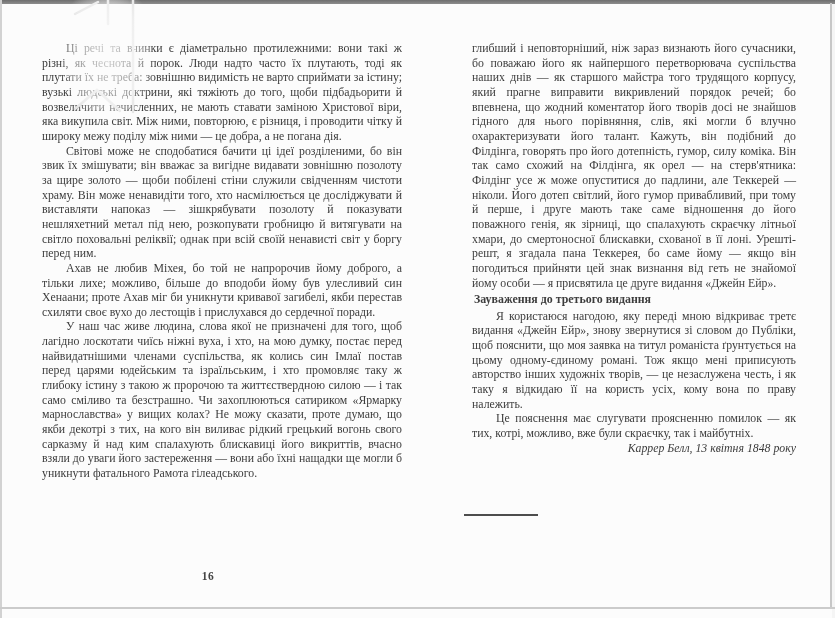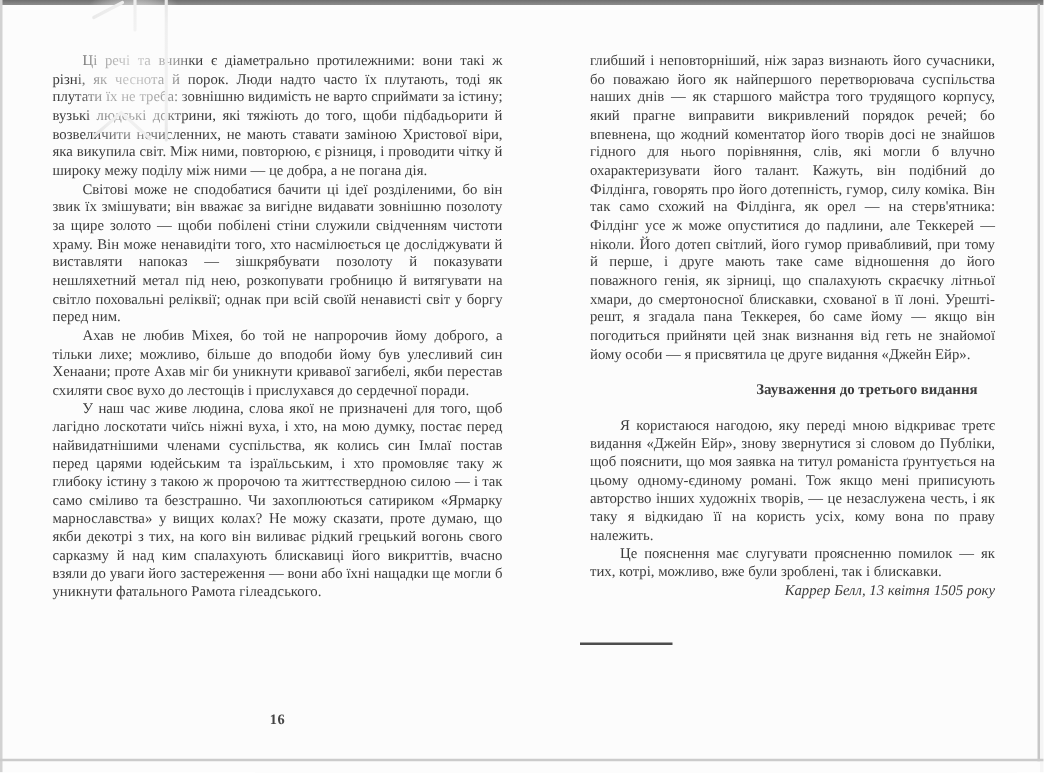--- a/index.html
+++ b/index.html
@@ -42,29 +42,29 @@
   .signature{
     margin:1px 0 12px 0;
     font-size:11.8px;
     line-height:14.65px;
     font-style:italic;
     text-align:right;
   }
   .signature.last{margin:0;}
 
   .heading{
-    margin:14px;
+    margin:2px;
     font-size:11.9px;
     line-height:14.65px;
     font-weight:bold;
-    text-align:right;
+    text-align:left;
   }
 
   .page-number{
-    position:absolute;left:42px;top:570px;width:360px;
+    position:absolute;left:28px;top:570px;width:360px;
     text-align:center;font-size:11.5px;font-weight:600;color:#454545;
     letter-spacing:.5px;
   }
 
   .footnote{position:absolute;left:464px;top:514px;width:324px;}
   .footnote-rule{width:74px;height:2px;background:#4d4d4d;margin:0 0 6px 0;}
   .footnote-text{
     margin:0;font-size:10px;line-height:13.2px;color:#4a4a4a;text-align:left;
   }
 </style>
@@ -84,22 +84,22 @@
     <p class="para indent">Світові може не сподобатися бачити ці ідеї розділеними, бо він звик їх змішувати; він вважає за вигідне видавати зовнішню позолоту за щире золото — щоби побілені стіни служили свідченням чистоти храму. Він може ненавидіти того, хто насмілюється це досліджувати й виставляти напоказ — зішкрябувати позолоту й показувати нешляхетний метал під нею, розкопувати гробницю й витягувати на світло поховальні реліквії; однак при всій своїй ненависті світ у боргу перед ним.</p>
     <p class="para indent">Ахав не любив Міхея, бо той не напророчив йому доброго, а тільки лихе; можливо, більше до вподоби йому був улесливий син Хенаани; проте Ахав міг би уникнути кривавої загибелі, якби перестав схиляти своє вухо до лестощів і прислухався до сердечної поради.</p>
     <p class="para indent">У наш час живе людина, слова якої не призначені для того, щоб лагідно лоскотати чиїсь ніжні вуха, і хто, на мою думку, постає перед найвидатнішими членами суспільства, як колись син Імлаї постав перед царями юдейським та ізраїльським, і хто промовляє таку ж глибоку істину з такою ж пророчою та життєствердною силою — і так само сміливо та безстрашно. Чи захоплюються сатириком «Ярмарку марнославства» у вищих колах? Не можу сказати, проте думаю, що якби декотрі з тих, на кого він виливає рідкий грецький вогонь свого сарказму й над ким спалахують блискавиці його викриттів, вчасно взяли до уваги його застереження — вони або їхні нащадки ще могли б уникнути фатального Рамота гілеадського.</p>
   </div>
   <div class="page-number">16</div>
 
   <div class="page page-right">
     <p class="para">глибший і неповторніший, ніж зараз визнають його сучасники, бо поважаю його як найпершого перетворювача суспільства наших днів — як старшого майстра того трудящого корпусу, який прагне виправити викривлений порядок речей; бо впевнена, що жодний коментатор його творів досі не знайшов гідного для нього порівняння, слів, які могли б влучно охарактеризувати його талант. Кажуть, він подібний до Філдінга, говорять про його дотепність, гумор, силу коміка. Він так само схожий на Філдінга, як орел — на стерв'ятника: Філдінг усе ж може опуститися до падлини, але Теккерей — ніколи. Його дотеп світлий, його гумор привабливий, при тому й перше, і друге мають таке саме відношення до його поважного генія, як зірниці, що спалахують скраєчку літньої хмари, до смертоносної блискавки, схованої в її лоні. Урешті-решт, я згадала пана Теккерея, бо саме йому — якщо він погодиться прийняти цей знак визнання від геть не знайомої йому особи — я присвятила це друге видання «Джейн Ейр».</p>
     <h2 class="heading">Зауваження до третього видання</h2>
     <p class="para indent">Я користаюся нагодою, яку переді мною відкриває третє видання «Джейн Ейр», знову звернутися зі словом до Публіки, щоб пояснити, що моя заявка на титул романіста ґрунтується на цьому одному-єдиному романі. Тож якщо мені приписують авторство інших художніх творів, — це незаслужена честь, і як таку я відкидаю її на користь усіх, кому вона по праву належить.</p>
-    <p class="para indent">Це пояснення має слугувати проясненню помилок — як тих, котрі, можливо, вже були зроблені, так і блискавки.</p>
-    <p class="signature last">Каррер Белл, 13 квітня 1505 року</p>
+    <p class="para indent">Це пояснення має слугувати проясненню помилок — як тих, котрі, можливо, вже були скраєчку, так і майбутніх.</p>
+    <p class="signature last">Каррер Белл, 13 квітня 1848 року</p>
   </div>
 
   <div class="footnote">
     <div class="footnote-rule"></div>
   </div>
 
   <svg class="watermark" width="170" height="130" viewBox="0 0 170 130" fill="none" stroke="#e4e4e4" stroke-width="2.5" stroke-linecap="round">
     <path d="M75 14 L 98 2"></path>
     <path d="M108 0 L 108 24"></path>
     <path d="M133 0 L 133 112"></path>

